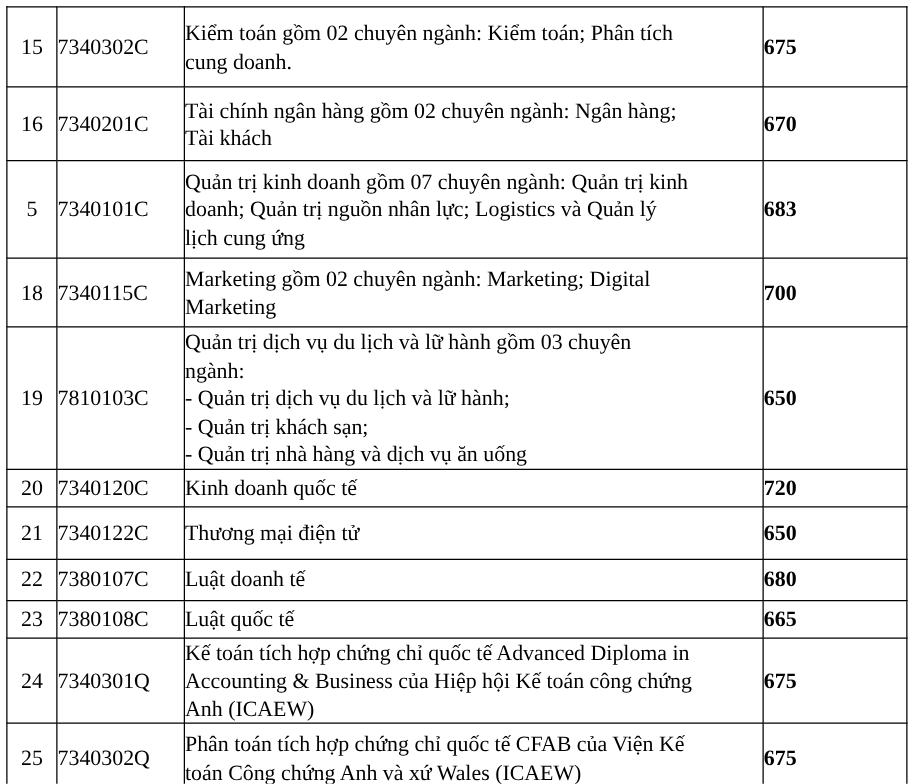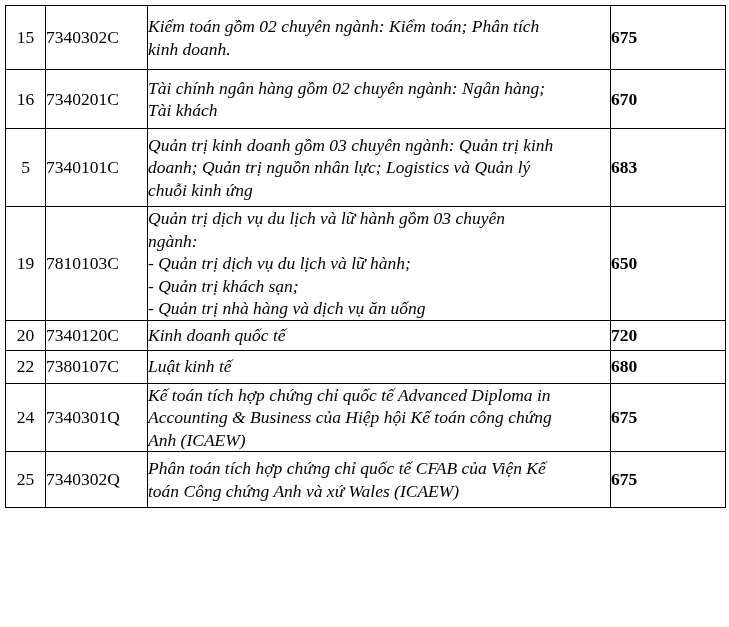--- a/index.html
+++ b/index.html
@@ -9,60 +9,69 @@
             table-layout:fixed; width:720px; }
   table.t td { border:1px solid #000; padding:0; font-size:17.5px; line-height:22.5px; vertical-align:middle; }
   col.c-stt { width:40px; }
   col.c-code { width:102px; }
   col.c-name { width:463px; }
   col.c-score { width:115px; }
   td.stt { text-align:center; }
   td.code { text-align:left; }
   td.name { padding:0 6px 0 8px; text-align:justify; text-align-last:left; }
   td.score { text-align:left; font-weight:bold; font-size:18px; }
-  .line { display:block;font-style:italic; }
+  .line { display:block; }
 </style>
 </head>
 <body>
 
 <table class="t">
   <colgroup>
     <col class="c-stt">
       <col class="c-code">
       <col class="c-name">
       <col class="c-score">
   </colgroup>
   <tbody id="tbody">
       <tr style="height: 64px;">
     <td class="stt">15</td>
     <td class="code">7340302C</td>
     <td class="name">
           <span class="line">Kiểm toán gồm 02 chuyên ngành: Kiểm toán; Phân tích</span>
-          <span class="line">kinh doanh.</span>
+          <span class="line">cung doanh.</span>
         </td>
     <td class="score">675</td>
   </tr>
       <tr style="height: 59px;">
     <td class="stt">16</td>
     <td class="code">7340201C</td>
     <td class="name">
           <span class="line">Tài chính ngân hàng gồm 02 chuyên ngành: Ngân hàng;</span>
           <span class="line">Tài khách</span>
         </td>
     <td class="score">670</td>
   </tr>
       <tr style="height: 78px;">
     <td class="stt">5</td>
     <td class="code">7340101C</td>
     <td class="name">
-          <span class="line">Quản trị kinh doanh gồm 03 chuyên ngành: Quản trị kinh</span>
+          <span class="line">Quản trị kinh doanh gồm 07 chuyên ngành: Quản trị kinh</span>
           <span class="line">doanh; Quản trị nguồn nhân lực; Logistics và Quản lý</span>
-          <span class="line">chuỗi kinh ứng</span>
+          <span class="line">lịch cung ứng</span>
         </td>
     <td class="score">683</td>
+  </tr>
+      <tr style="height: 55px;">
+    <td class="stt">18</td>
+    <td class="code">7340115C</td>
+    <td class="name">
+          <span class="line">Marketing gồm 02 chuyên ngành: Marketing; Digital</span>
+          <span class="line">Marketing</span>
+        </td>
+    <td class="score">700</td>
   </tr>
       <tr style="height: 113px;">
     <td class="stt">19</td>
     <td class="code">7810103C</td>
     <td class="name">
           <span class="line">Quản trị dịch vụ du lịch và lữ hành gồm 03 chuyên</span>
           <span class="line">ngành:</span>
           <span class="line">- Quản trị dịch vụ du lịch và lữ hành;</span>
           <span class="line">- Quản trị khách sạn;</span>
           <span class="line">- Quản trị nhà hàng và dịch vụ ăn uống</span>
@@ -70,27 +79,43 @@
     <td class="score">650</td>
   </tr>
       <tr style="height: 30px; margin-top: 16px;">
     <td class="stt">20</td>
     <td class="code">7340120C</td>
     <td class="name">
           <span class="line">Kinh doanh quốc tế</span>
         </td>
     <td class="score">720</td>
   </tr>
+      <tr style="height: 42px;">
+    <td class="stt">21</td>
+    <td class="code">7340122C</td>
+    <td class="name">
+          <span class="line">Thương mại điện tử</span>
+        </td>
+    <td class="score">650</td>
+  </tr>
       <tr style="height: 33px;">
     <td class="stt">22</td>
     <td class="code">7380107C</td>
     <td class="name">
-          <span class="line">Luật kinh tế</span>
+          <span class="line">Luật doanh tế</span>
         </td>
     <td class="score">680</td>
+  </tr>
+      <tr style="height: 30px;">
+    <td class="stt">23</td>
+    <td class="code">7380108C</td>
+    <td class="name">
+          <span class="line">Luật quốc tế</span>
+        </td>
+    <td class="score">665</td>
   </tr>
       <tr style="height: 58px;">
     <td class="stt">24</td>
     <td class="code">7340301Q</td>
     <td class="name">
           <span class="line">Kế toán tích hợp chứng chỉ quốc tế Advanced Diploma in</span>
           <span class="line">Accounting &amp; Business của Hiệp hội Kế toán công chứng</span>
           <span class="line">Anh (ICAEW)</span>
         </td>
     <td class="score">675</td>

